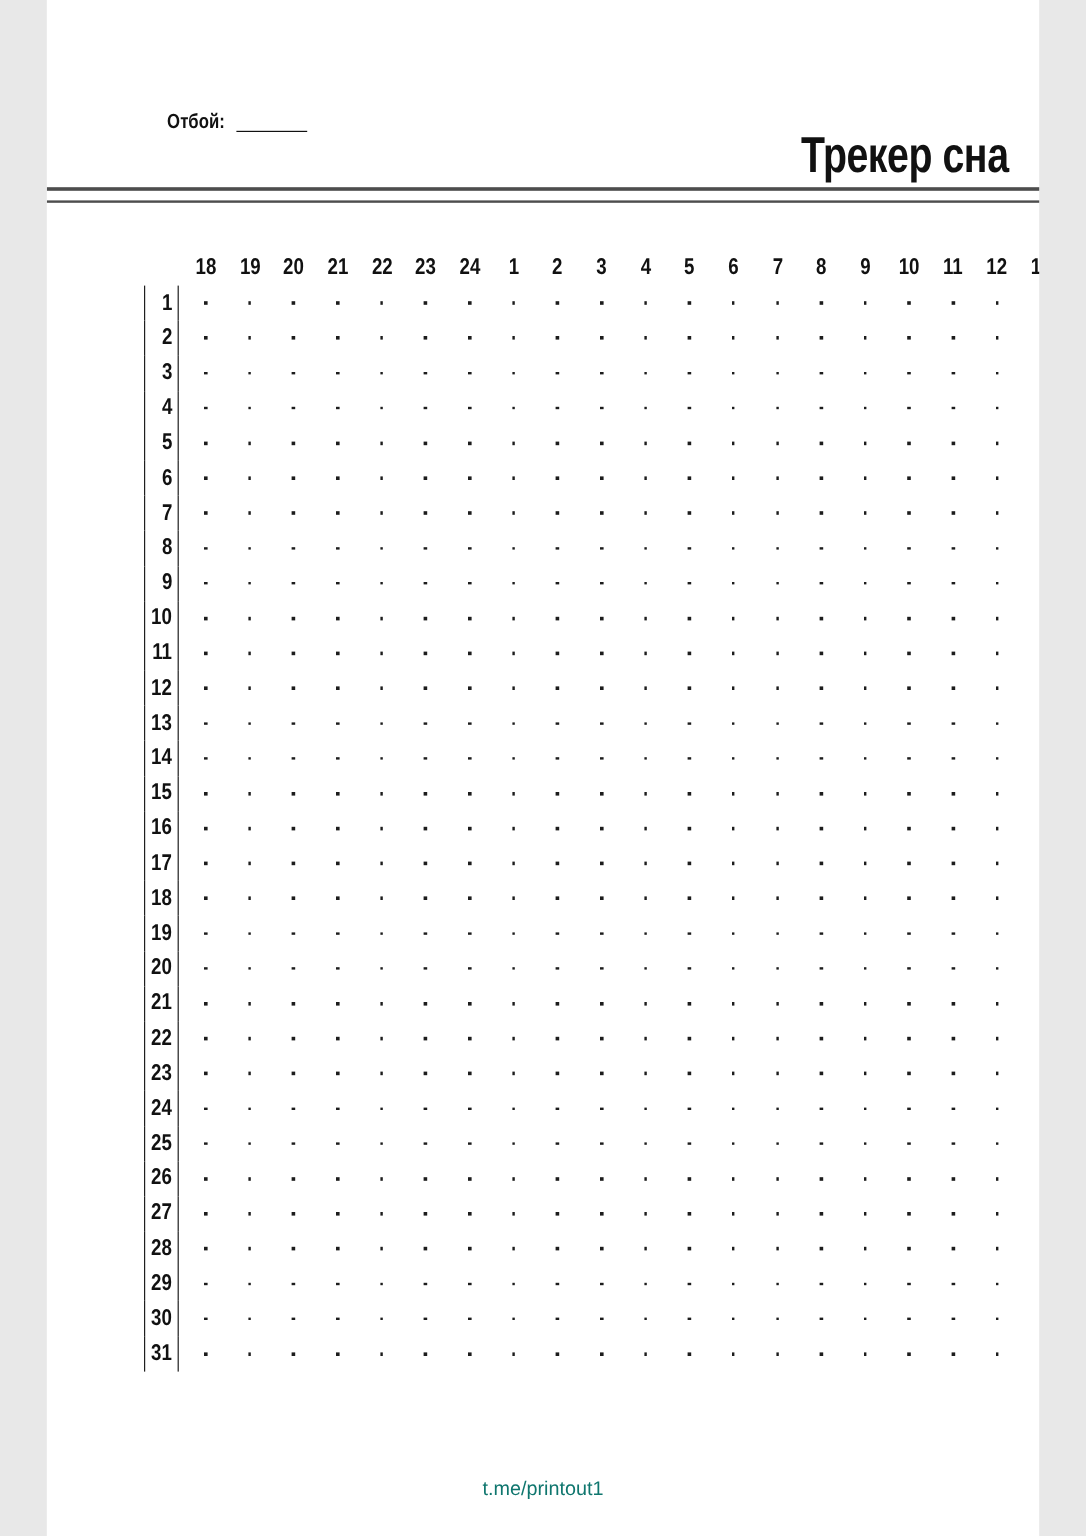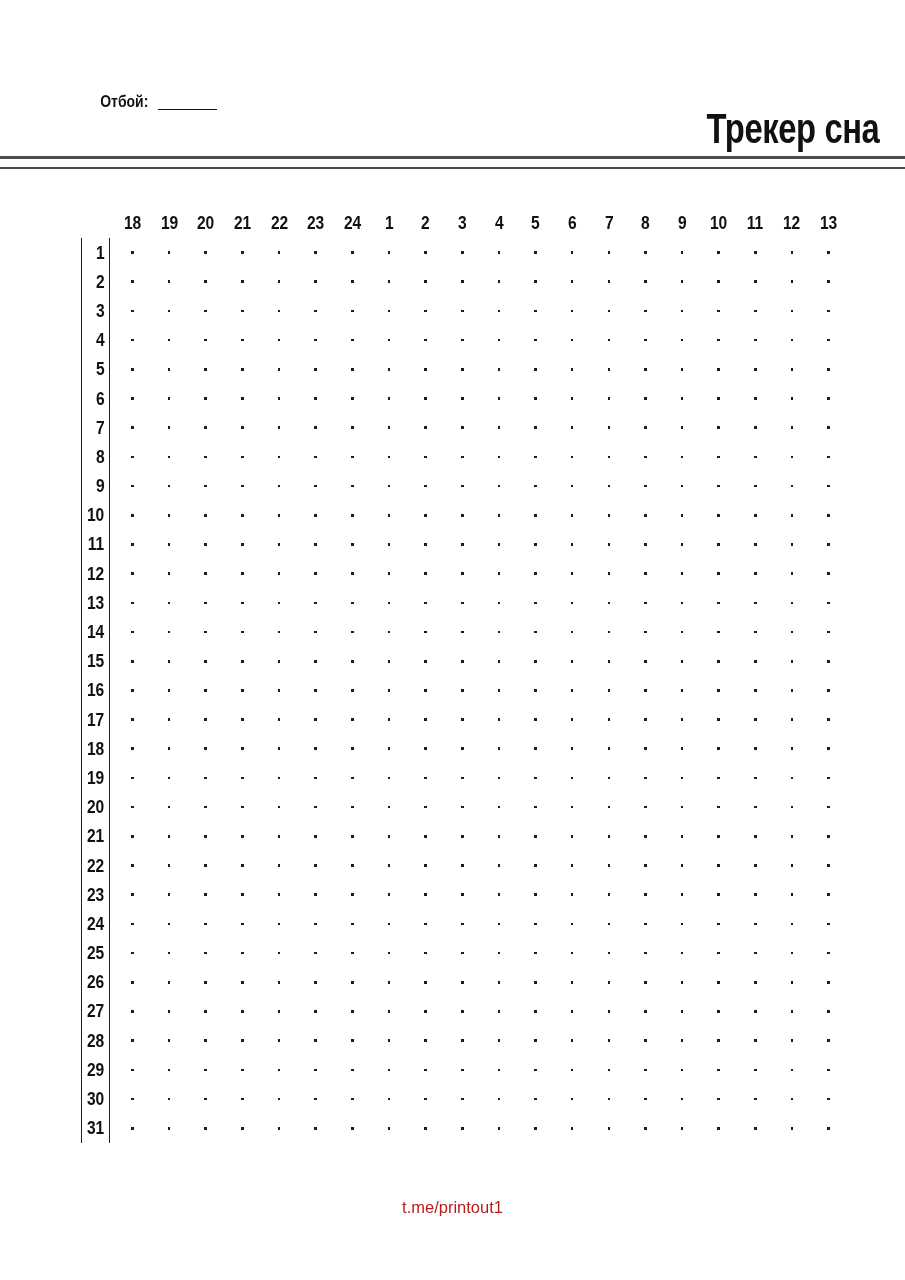--- a/index.html
+++ b/index.html
@@ -1,18 +1,18 @@
 <!DOCTYPE html>
 <html><head>
 <meta charset="utf-8">
 <style>
   html,body { margin:0; padding:0; background:#e8e8e8; }
   .page {
     position: relative;
-    width: 905px;
+    width: 827px;
     height: 1280px;
     margin: 0 auto;
     background: #ffffff;
     font-family: "Liberation Sans", sans-serif;
     color: #111111;
     overflow: hidden;
   }
   .cond {
     display: inline-block;
     transform: scaleX(0.82);
@@ -113,24 +113,24 @@
   }
   .dot {
     width: 2.6px;
     height: 2.6px;
     background: #1c1c1c;
   }
   
   .footer {
     position: absolute;
     left: 0; right: 0;
-    top: 1198px;
+    top: 1232px;
     text-align: center;
     font-size: 16.5px;
-    color: #b91c1c;
+    color: #0f766e;
   }
 </style>
 </head>
 <body>
 
 <div class="page">
 
   <div class="bedtime">
     <span class="bedtime-label cond">Отбой:</span>
     <span class="bedtime-blank"></span>

